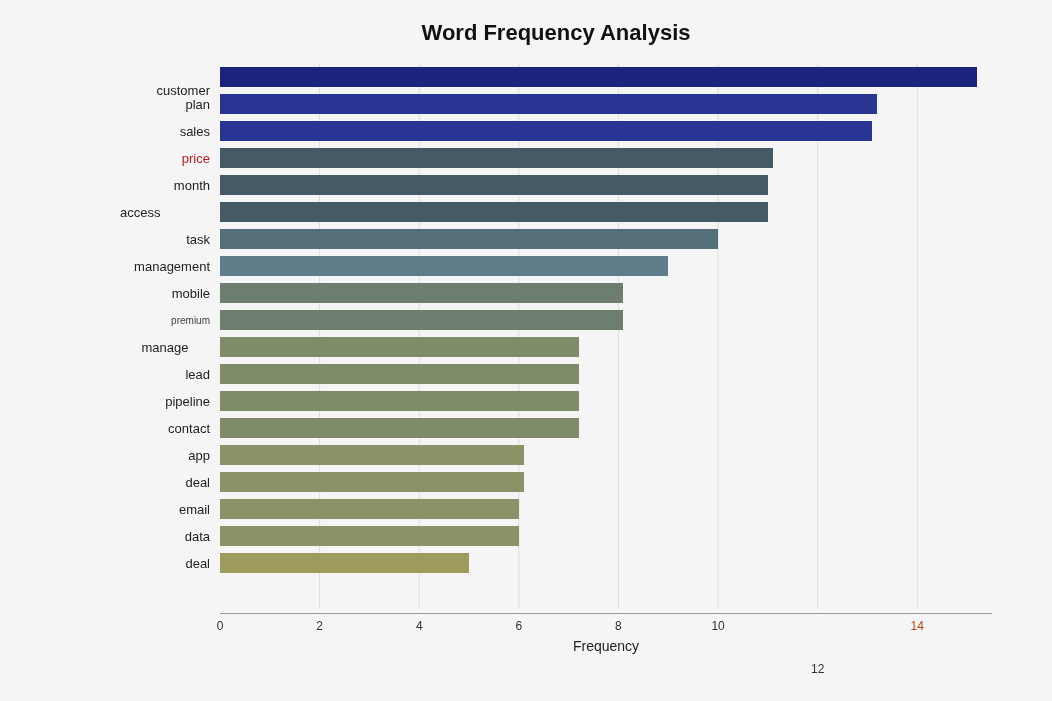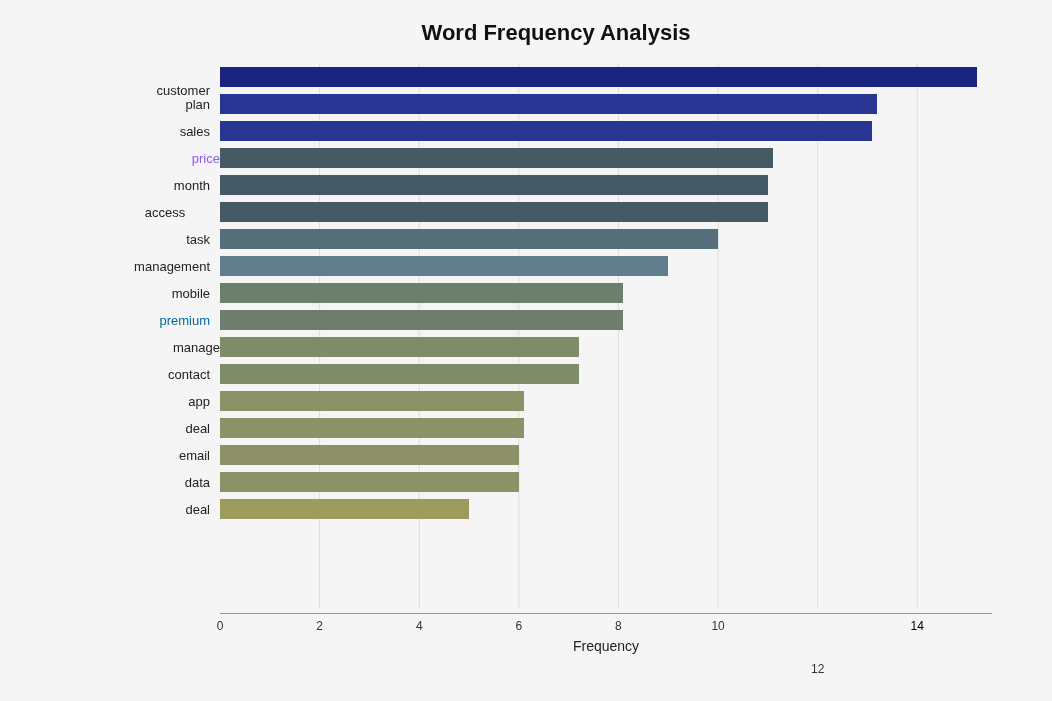--- a/index.html
+++ b/index.html
@@ -56,33 +56,33 @@
               <div style="width: 85.1613%; height: 100%; background: rgb(40, 53, 147); display: block;"></div>
             </div>
           </div>
           <div class="bar-row" style="display: flex; align-items: center; height: 26px; position: relative; z-index: 1;">
             <div style="width: 100px; text-align: right; padding-right: 10px; font-size: 13px; color: rgb(34, 34, 34); flex-shrink: 0;">sales</div>
             <div style="flex: 1 1 0%; height: 20px; position: relative; background: transparent;">
               <div style="width: 84.5161%; height: 100%; background: rgb(40, 53, 147); display: block;"></div>
             </div>
           </div>
           <div class="bar-row" style="display: flex; align-items: center; height: 26px; position: relative; z-index: 1;">
-            <div style="width: 100px; text-align: right; font-size: 13px; color: #8b5cf6; flex-shrink: 0;">price</div>
+            <div style="width: 100px; text-align: right; padding-right: 10px; font-size: 13px; color: #b91c1c; flex-shrink: 0;">price</div>
             <div style="flex: 1 1 0%; height: 20px; position: relative; background: transparent;">
               <div style="width: 71.6129%; height: 100%; background: rgb(69, 90, 100); display: block;"></div>
             </div>
           </div>
           <div class="bar-row" style="display: flex; align-items: center; height: 26px; position: relative; z-index: 1;">
             <div style="width: 100px; text-align: right; padding-right: 10px; font-size: 13px; color: rgb(34, 34, 34); flex-shrink: 0;">month</div>
             <div style="flex: 1 1 0%; height: 20px; position: relative; background: transparent;">
               <div style="width: 70.9677%; height: 100%; background: rgb(69, 90, 100); display: block;"></div>
             </div>
           </div>
           <div class="bar-row" style="display: flex; align-items: center; height: 26px; position: relative; z-index: 1;">
-            <div style="width: 100px; text-align: center; padding-right: 10px; font-size: 13px; color: rgb(34, 34, 34); flex-shrink: 0;">access</div>
+            <div style="width: 100px; text-align: left; padding-right: 10px; font-size: 13px; color: rgb(34, 34, 34); flex-shrink: 0;">access</div>
             <div style="flex: 1 1 0%; height: 20px; position: relative; background: transparent;">
               <div style="width: 70.9677%; height: 100%; background: rgb(69, 90, 100); display: block;"></div>
             </div>
           </div>
           <div class="bar-row" style="display: flex; align-items: center; height: 26px; position: relative; z-index: 1;">
             <div style="width: 100px; text-align: right; padding-right: 10px; font-size: 13px; color: rgb(34, 34, 34); flex-shrink: 0;">task</div>
             <div style="flex: 1 1 0%; height: 20px; position: relative; background: transparent;">
               <div style="width: 64.5161%; height: 100%; background: rgb(84, 110, 122); display: block;"></div>
             </div>
           </div>
@@ -92,27 +92,39 @@
               <div style="width: 58.0645%; height: 100%; background: rgb(96, 125, 139); display: block;"></div>
             </div>
           </div>
           <div class="bar-row" style="display: flex; align-items: center; height: 26px; position: relative; z-index: 1;">
             <div style="width: 100px; text-align: right; padding-right: 10px; font-size: 13px; color: rgb(34, 34, 34); flex-shrink: 0;">mobile</div>
             <div style="flex: 1 1 0%; height: 20px; position: relative; background: transparent;">
               <div style="width: 52.2581%; height: 100%; background: rgb(109, 126, 110); display: block;"></div>
             </div>
           </div>
           <div class="bar-row" style="display: flex; align-items: center; height: 26px; position: relative; z-index: 1;">
-            <div style="width: 100px; text-align: right; padding-right: 10px; font-size: 13px; color: #0369a1; flex-shrink: 0;">premium</div>
+            <div style="width: 100px; text-align: right; padding-right: 10px; font-size: 10px; color: #404040; flex-shrink: 0;">premium</div>
             <div style="flex: 1 1 0%; height: 20px; position: relative; background: transparent;">
               <div style="width: 52.2581%; height: 100%; background: rgb(109, 126, 110); display: block;"></div>
             </div>
           </div>
           <div class="bar-row" style="display: flex; align-items: center; height: 26px; position: relative; z-index: 1;">
-            <div style="width: 100px; text-align: right; font-size: 13px; color: rgb(34, 34, 34); flex-shrink: 0;">manage</div>
+            <div style="width: 100px; text-align: center; padding-right: 10px; font-size: 13px; color: rgb(34, 34, 34); flex-shrink: 0;">manage</div>
+            <div style="flex: 1 1 0%; height: 20px; position: relative; background: transparent;">
+              <div style="width: 46.4516%; height: 100%; background: rgb(126, 140, 106); display: block;"></div>
+            </div>
+          </div>
+          <div class="bar-row" style="display: flex; align-items: center; height: 26px; position: relative; z-index: 1;">
+            <div style="width: 100px; text-align: right; padding-right: 10px; font-size: 13px; color: rgb(34, 34, 34); flex-shrink: 0;">lead</div>
+            <div style="flex: 1 1 0%; height: 20px; position: relative; background: transparent;">
+              <div style="width: 46.4516%; height: 100%; background: rgb(126, 140, 106); display: block;"></div>
+            </div>
+          </div>
+          <div class="bar-row" style="display: flex; align-items: center; height: 26px; position: relative; z-index: 1;">
+            <div style="width: 100px; text-align: right; padding-right: 10px; font-size: 13px; color: rgb(34, 34, 34); flex-shrink: 0;">pipeline</div>
             <div style="flex: 1 1 0%; height: 20px; position: relative; background: transparent;">
               <div style="width: 46.4516%; height: 100%; background: rgb(126, 140, 106); display: block;"></div>
             </div>
           </div>
           <div class="bar-row" style="display: flex; align-items: center; height: 26px; position: relative; z-index: 1;">
             <div style="width: 100px; text-align: right; padding-right: 10px; font-size: 13px; color: rgb(34, 34, 34); flex-shrink: 0;">contact</div>
             <div style="flex: 1 1 0%; height: 20px; position: relative; background: transparent;">
               <div style="width: 46.4516%; height: 100%; background: rgb(126, 140, 106); display: block;"></div>
             </div>
           </div>
@@ -160,20 +172,20 @@
       <div style="margin-left:100px; position:relative; margin-top:4px;">
         <div style="border-top:1px solid #999; position:relative;">
           <div id="x-ticks-container" style="display: flex; padding-top: 5px; position: relative; height: 20px;">
               <div style="font-size: 12px; color: rgb(51, 51, 51); position: absolute; transform: translateX(-50%); left: 0%;">0</div>
               <div style="font-size: 12px; color: rgb(51, 51, 51); position: absolute; transform: translateX(-50%); left: 12.9032%;">2</div>
               <div style="font-size: 12px; color: rgb(51, 51, 51); position: absolute; transform: translateX(-50%); left: 25.8065%;">4</div>
               <div style="font-size: 12px; color: rgb(51, 51, 51); position: absolute; transform: translateX(-50%); left: 38.7097%;">6</div>
               <div style="font-size: 12px; color: rgb(51, 51, 51); position: absolute; transform: translateX(-50%); left: 51.6129%;">8</div>
               <div style="font-size: 12px; color: rgb(51, 51, 51); position: absolute; transform: translateX(-50%); left: 64.5161%;">10</div>
               <div style="font-size: 12px; color: rgb(51, 51, 51); position: absolute; transform: translateX(-50%); left: 77.4194%; margin-top: 43px;">12</div>
-              <div style="font-size: 12px; color: #000000; position: absolute; transform: translateX(-50%); left: 90.3226%;">14</div>
+              <div style="font-size: 12px; color: #c2410c; position: absolute; transform: translateX(-50%); left: 90.3226%;">14</div>
             </div>
         </div>
         <div style="text-align:center; font-size:14px; color:#222; margin-top:4px;">Frequency</div>
       </div>
     </div>
   </div>
 </div>
 
 </body></html>

